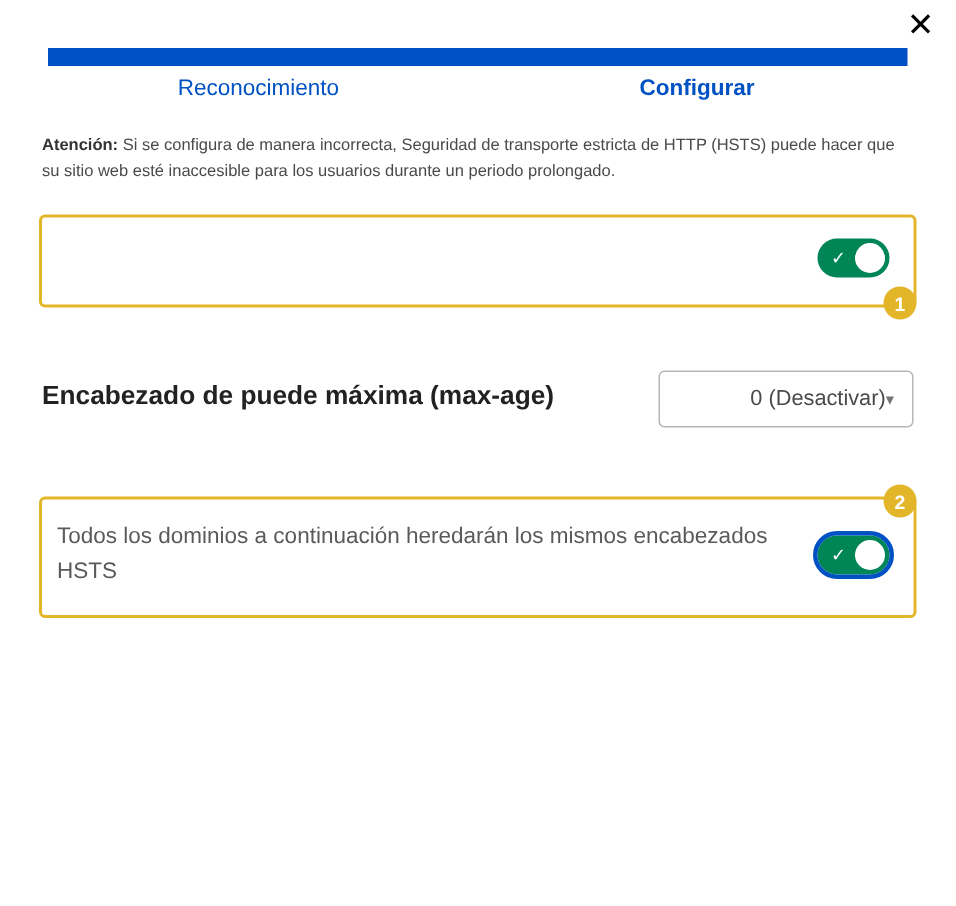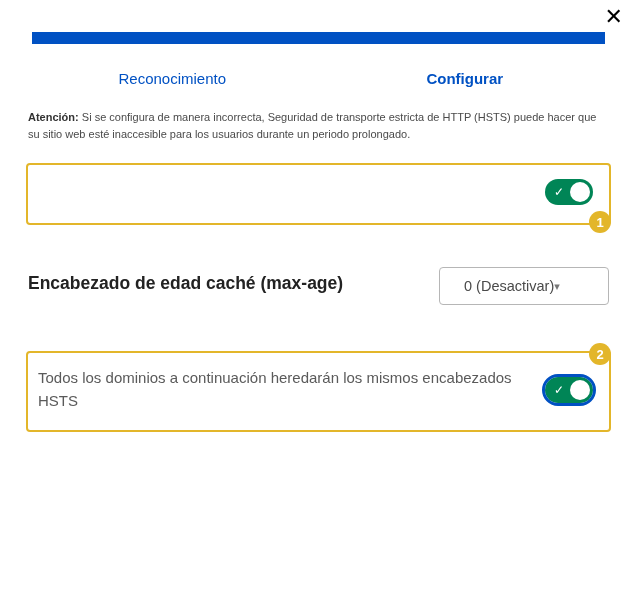--- a/index.html
+++ b/index.html
@@ -24,21 +24,21 @@
     cursor: pointer;
     line-height: 1;
   }
   .blue-bar {
     height: 12px;
     background: #0051c3;
     margin: 24px 6px 0 6px;
   }
   .tabs {
     display: flex;
-    margin-top: 22px;
+    margin-top: 2px;
     margin-bottom: 18px;
     align-items: flex-end;
   }
   .tab {
     flex: 1;
     text-align: center;
     font-size: 15px;
     color: #0051c3;
     padding: 4px 0;
     cursor: pointer;
@@ -130,22 +130,22 @@
     font-size: 12px;
     line-height:1;
   }
   .select-box {
     width: 170px;
     height: 38px;
     border: 1px solid #b6b6b6;
     border-radius: 4px;
     display: flex;
     align-items: center;
-    justify-content: flex-start;
-    padding: 0 24px;
+    justify-content: flex-end;
+    padding: 0 12px;
     font-size: 14.5px;
     color: #4a4a4a;
     flex-shrink: 0;
     cursor: pointer;
     background:#fff;
   }
   .select-box .caret {
     font-size: 11px;
     color: #777;
   }
@@ -176,21 +176,21 @@
         <span class="check">✓</span>
         <span class="knob"></span>
       </div>
     </div>
     <div class="badge badge-bottom">1</div>
   </div>
 
   <div class="section no-border-section">
     <div class="section-inner">
       <div class="section-text">
-        <div class="section-title">Encabezado de edad caché (max-age)</div>
+        <div class="section-title">Encabezado de puede máxima (max-age)</div>
       </div>
       <div class="select-box">
         <span>0 (Desactivar)</span>
         <span class="caret">▾</span>
       </div>
     </div>
   </div>
 
   <div class="section highlight">
     <div class="badge badge-top">2</div>

